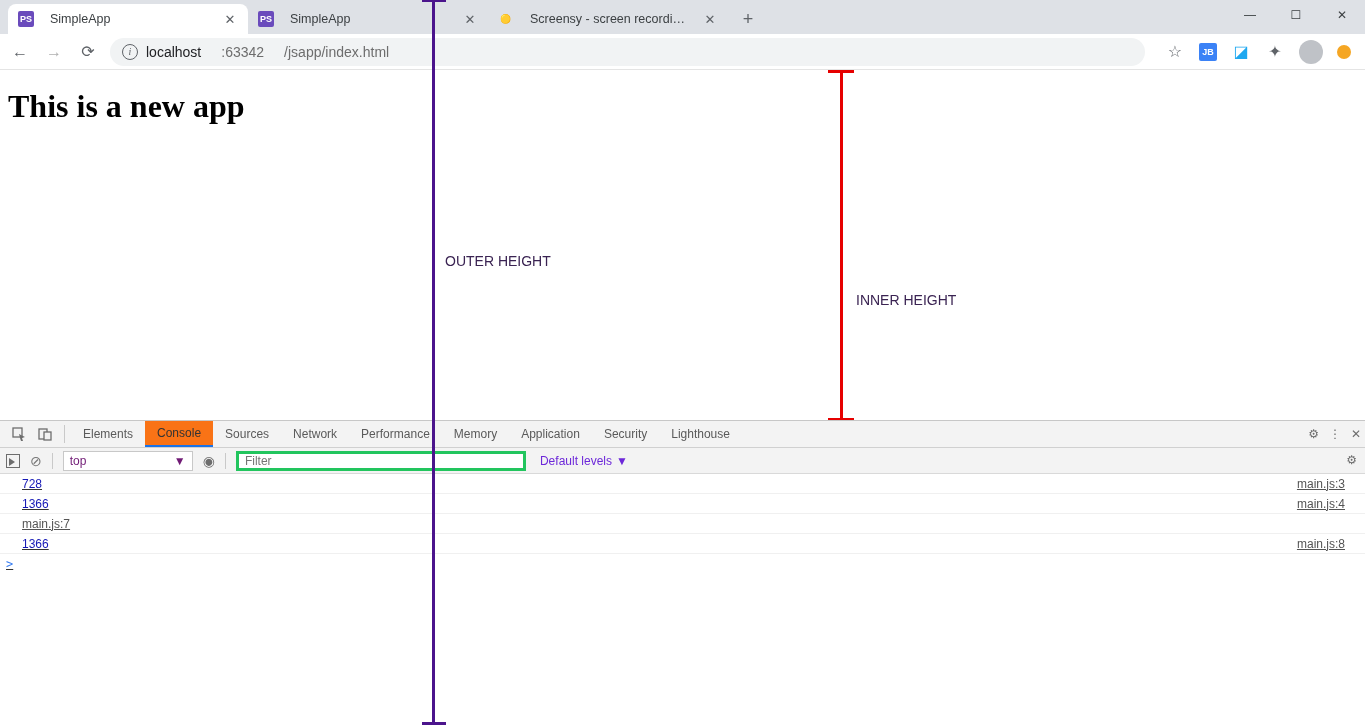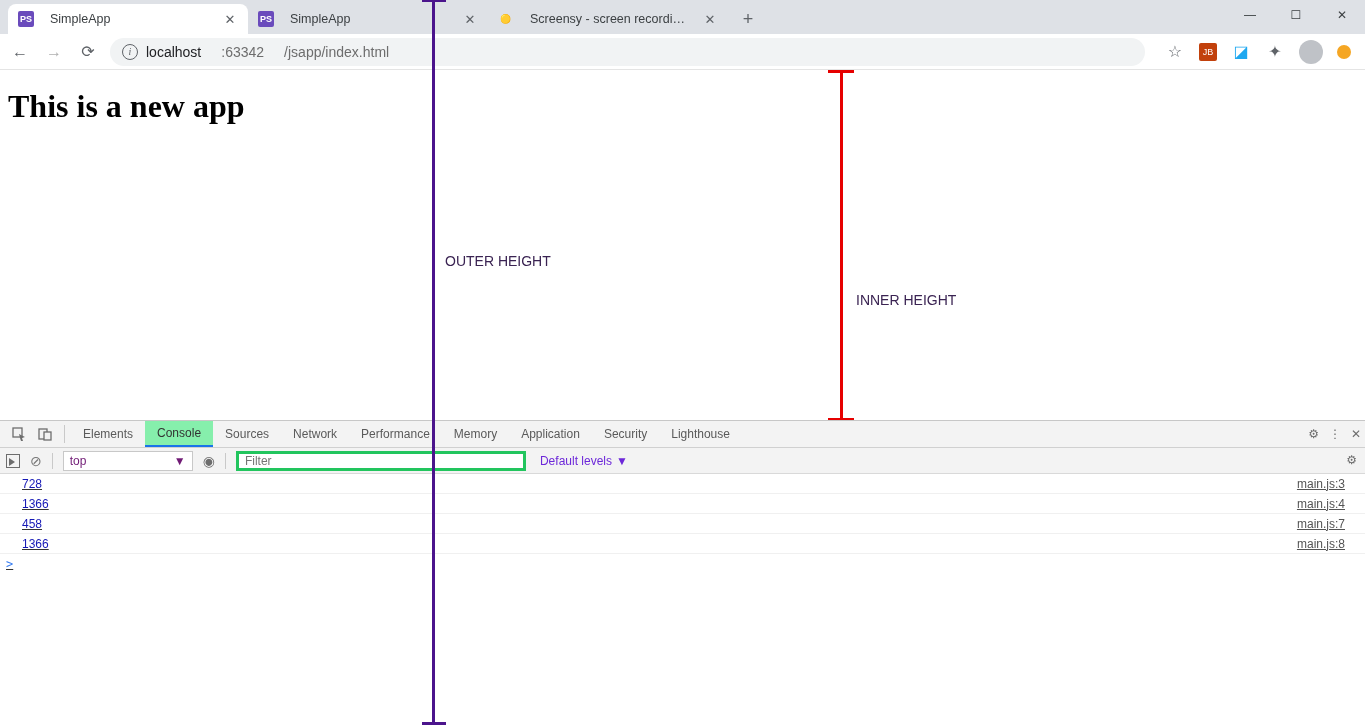--- a/index.html
+++ b/index.html
@@ -48,21 +48,21 @@
     display:flex; align-items:center; padding:0 12px; gap:8px; font-size:14px; color:#202124;
   }
   .omni-info{
     width:16px;height:16px;border:1.3px solid #5f6368;border-radius:50%;
     display:flex;align-items:center;justify-content:center;font-size:10px;color:#5f6368;font-family:serif;font-style:italic;
   }
   .omni-url .host{ color:#202124; }
   .omni-url .path{ color:#6d6d6d;padding-left:20px; }
   .righticons{ display:flex; align-items:center; gap:14px; padding:0 6px 0 10px;}
   .ico{ width:20px;height:20px;display:flex;align-items:center;justify-content:center;color:#5f6368;font-size:16px;}
-  .ico.jb{ background:#c2410c; color:#fff; font-size:9px; font-weight:normal; width:18px;height:18px;border-radius:2px;}
+  .ico.jb{ background:#3b82f6; color:#fff; font-size:9px; font-weight:bold; width:18px;height:18px;border-radius:2px;}
   .ico.blue{ color:#1fa8f0;}
   .ico.user{ width:24px;height:24px;background:#bfc2c7;border-radius:50%;}
   .ico.orange{ width:14px;height:14px;background:#f5a623;border-radius:50%;}
 
   
   .viewport{
     position:absolute; left:0; right:0; top:70px; bottom:0;padding-left:28px;
   }
   .pagearea{
     position:absolute; left:0; right:0; top:0; height:350px; background:#fff;
@@ -101,21 +101,21 @@
   .dt-tabs{
     height:27px; background:#f3f3f3; border-bottom:1px solid #d0d0d0;
     display:flex; align-items:stretch; padding-left:6px; position:relative;
   }
   .dt-toolbtn{
     width:26px; display:flex;align-items:center;justify-content:center;color:#6d6d6d;font-size:13px;
   }
   .dt-tab{
     padding:0 12px; display:flex; align-items:center; color:#5a5a5a; cursor:default;
   }
-  .dt-tab.active{ color:#333; border-bottom:2px solid #1a73e8; background:#86efac;}
+  .dt-tab.active{ color:#333; border-bottom:2px solid #1a73e8; background:#f97316;}
   .dt-tabs-right{
     position:absolute; right:4px; top:0; bottom:0; display:flex; align-items:center; gap:10px;
     color:#6d6d6d;
   }
 
   .dt-subbar{
     height:26px; background:#f3f3f3; border-bottom:1px solid #d9d9d9;
     display:flex; align-items:center; gap:10px; padding:0 6px; position:relative;
   }
   .dt-square{
@@ -268,21 +268,20 @@
     <div class="dt-console">
       <div class="dt-row">
         <span class="val">728</span>
         <span class="src">main.js:3</span>
       </div>
       <div class="dt-row">
         <span class="val">1366</span>
         <span class="src">main.js:4</span>
       </div>
       <div class="dt-row">
-        <span class="val">458</span>
         <span class="src">main.js:7</span>
       </div>
       <div class="dt-row">
         <span class="val">1366</span>
         <span class="src">main.js:8</span>
       </div>
       <div class="dt-prompt">&gt;</div>
     </div>
 
   </div>

